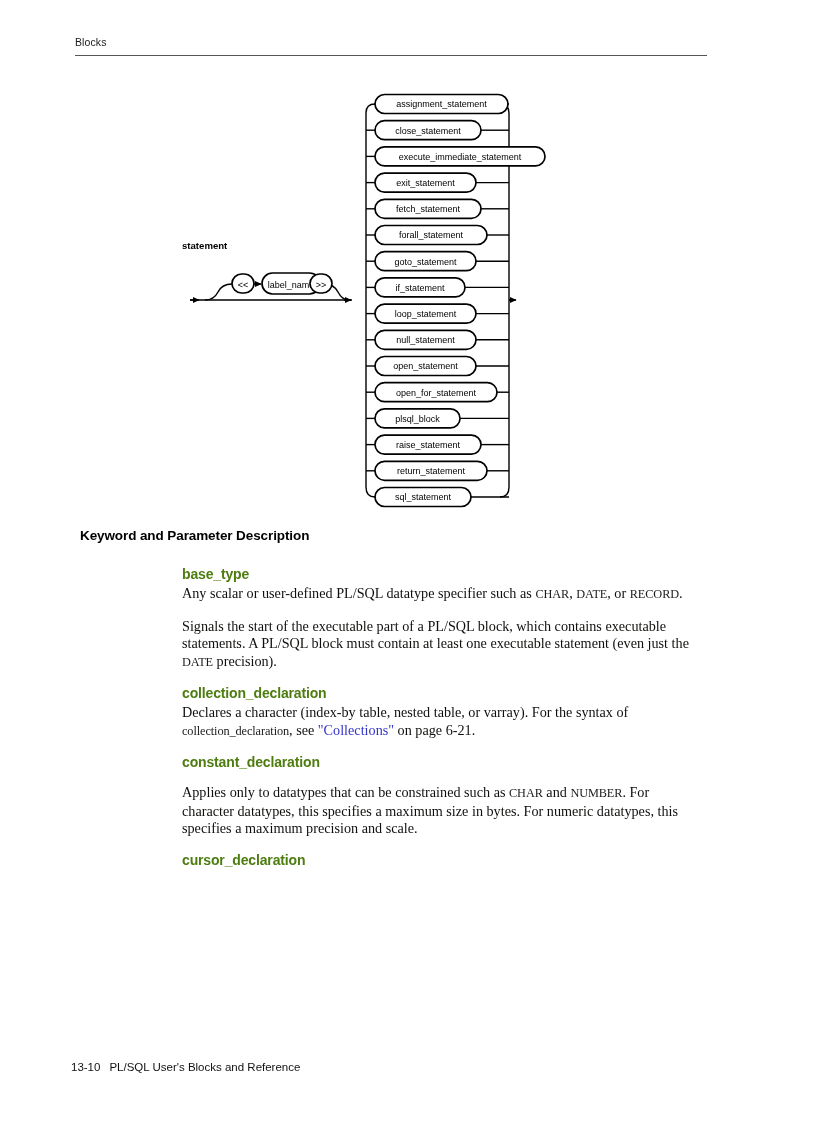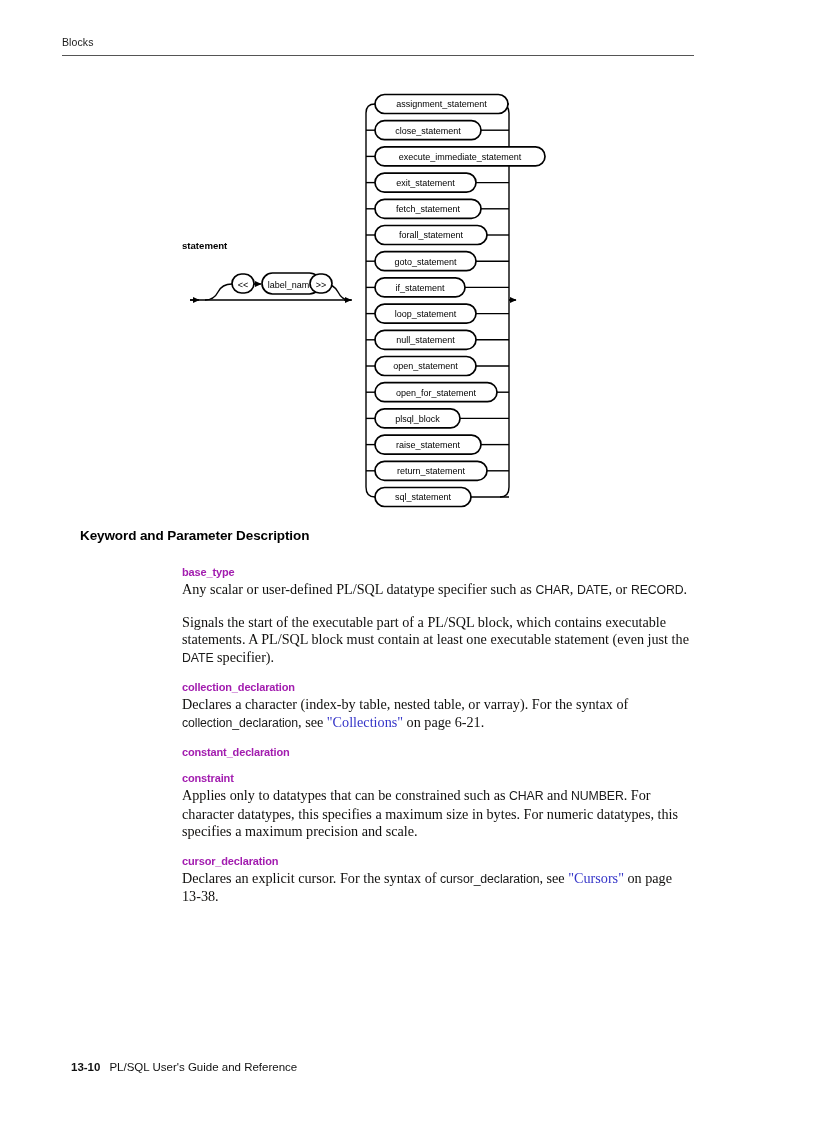--- a/index.html
+++ b/index.html
@@ -13,21 +13,21 @@
     height: 1123px;
     background: #ffffff;
     overflow: hidden;
     font-family: "Liberation Serif", serif;
     color: #000000;
   }
 
   
   .header-area {
     position: absolute;
-    left: 62px;
+    left: 75px;
     top: 36px;
     width: 632px;
   }
   .header-title {
     font-family: "Liberation Sans", sans-serif;
     font-size: 10.5px;
     font-weight: 400;
     color: #1a1a1a;
     letter-spacing: 0.1px;
   }
@@ -67,55 +67,55 @@
   .entries {
     margin-left: 182px;
     width: 512px;
     margin-top: 23px;
   }
   .entry {
     margin-bottom: 14px;
   }
   .entry-term {
     font-family: "Liberation Sans", sans-serif;
-    font-size: 11px;
+    font-size: 14px;
     font-weight: bold;
-    color: #a21caf;
+    color: #4d7c0f;
     margin-bottom: 3px;
     letter-spacing: -0.15px;
   }
   .entry-body {
     font-family: "Liberation Serif", serif;
     font-size: 14.2px;
     line-height: 17.5px;
     color: #100f0d;
     text-align: left;
   }
   .mono {
-    font-family: Liberation Sans, sans-serif;
+    font-family: Liberation Serif, serif;
     font-size: 12.3px;
     color: #1a1a1a;
     letter-spacing: -0.1px;
   }
   .xref {
     color: #3434c8;
     font-family: "Liberation Serif", serif;
   }
 
   
   .footer {
     position: absolute;
     left: 71px;
     top: 1061px;
     font-family: "Liberation Sans", sans-serif;
     font-size: 11.5px;
     color: #111111;
   }
   .footer-page {
-    font-weight: bold;
+    font-weight: normal;
     margin-right: 9px;
   }
   .footer-book {
     font-weight: 400;
   }
 </style>
 </head>
 <body>
 
 <div class="page">
@@ -239,37 +239,35 @@
   </div>
 
   <div class="content">
     <div class="section-title">Keyword and Parameter Description</div>
     <div class="entries" id="entries">
         <div class="entry">
           <div class="entry-term">base_type</div>
           <div class="entry-body"><span>Any scalar or user-defined PL/SQL datatype specifier such as </span><span class="mono">CHAR</span><span>, </span><span class="mono">DATE</span><span>, or </span><span class="mono">RECORD</span><span>.</span></div>
         </div>
         <div class="entry">
-          <div class="entry-body"><span>Signals the start of the executable part of a PL/SQL block, which contains executable statements. A PL/SQL block must contain at least one executable statement (even just the </span><span class="mono">DATE</span><span> specifier).</span></div>
+          <div class="entry-body"><span>Signals the start of the executable part of a PL/SQL block, which contains executable statements. A PL/SQL block must contain at least one executable statement (even just the </span><span class="mono">DATE</span><span> precision).</span></div>
         </div>
         <div class="entry">
           <div class="entry-term">collection_declaration</div>
           <div class="entry-body"><span>Declares a character (index-by table, nested table, or varray). For the syntax of </span><span class="mono">collection_declaration</span><span>, see </span><span class="xref">"Collections"</span><span> on page 6-21.</span></div>
         </div>
         <div class="entry">
           <div class="entry-term">constant_declaration</div>
         </div>
         <div class="entry">
-          <div class="entry-term">constraint</div>
           <div class="entry-body"><span>Applies only to datatypes that can be constrained such as </span><span class="mono">CHAR</span><span> and </span><span class="mono">NUMBER</span><span>. For character datatypes, this specifies a maximum size in bytes. For numeric datatypes, this specifies a maximum precision and scale.</span></div>
         </div>
         <div class="entry">
           <div class="entry-term">cursor_declaration</div>
-          <div class="entry-body"><span>Declares an explicit cursor. For the syntax of </span><span class="mono">cursor_declaration</span><span>, see </span><span class="xref">"Cursors"</span><span> on page 13-38.</span></div>
         </div>
       </div>
   </div>
 
   <div class="footer">
-    <span class="footer-page">13-10</span><span class="footer-book">PL/SQL User's Guide and Reference</span>
+    <span class="footer-page">13-10</span><span class="footer-book">PL/SQL User's Blocks and Reference</span>
   </div>
 
 </div>
 
 </body></html>

